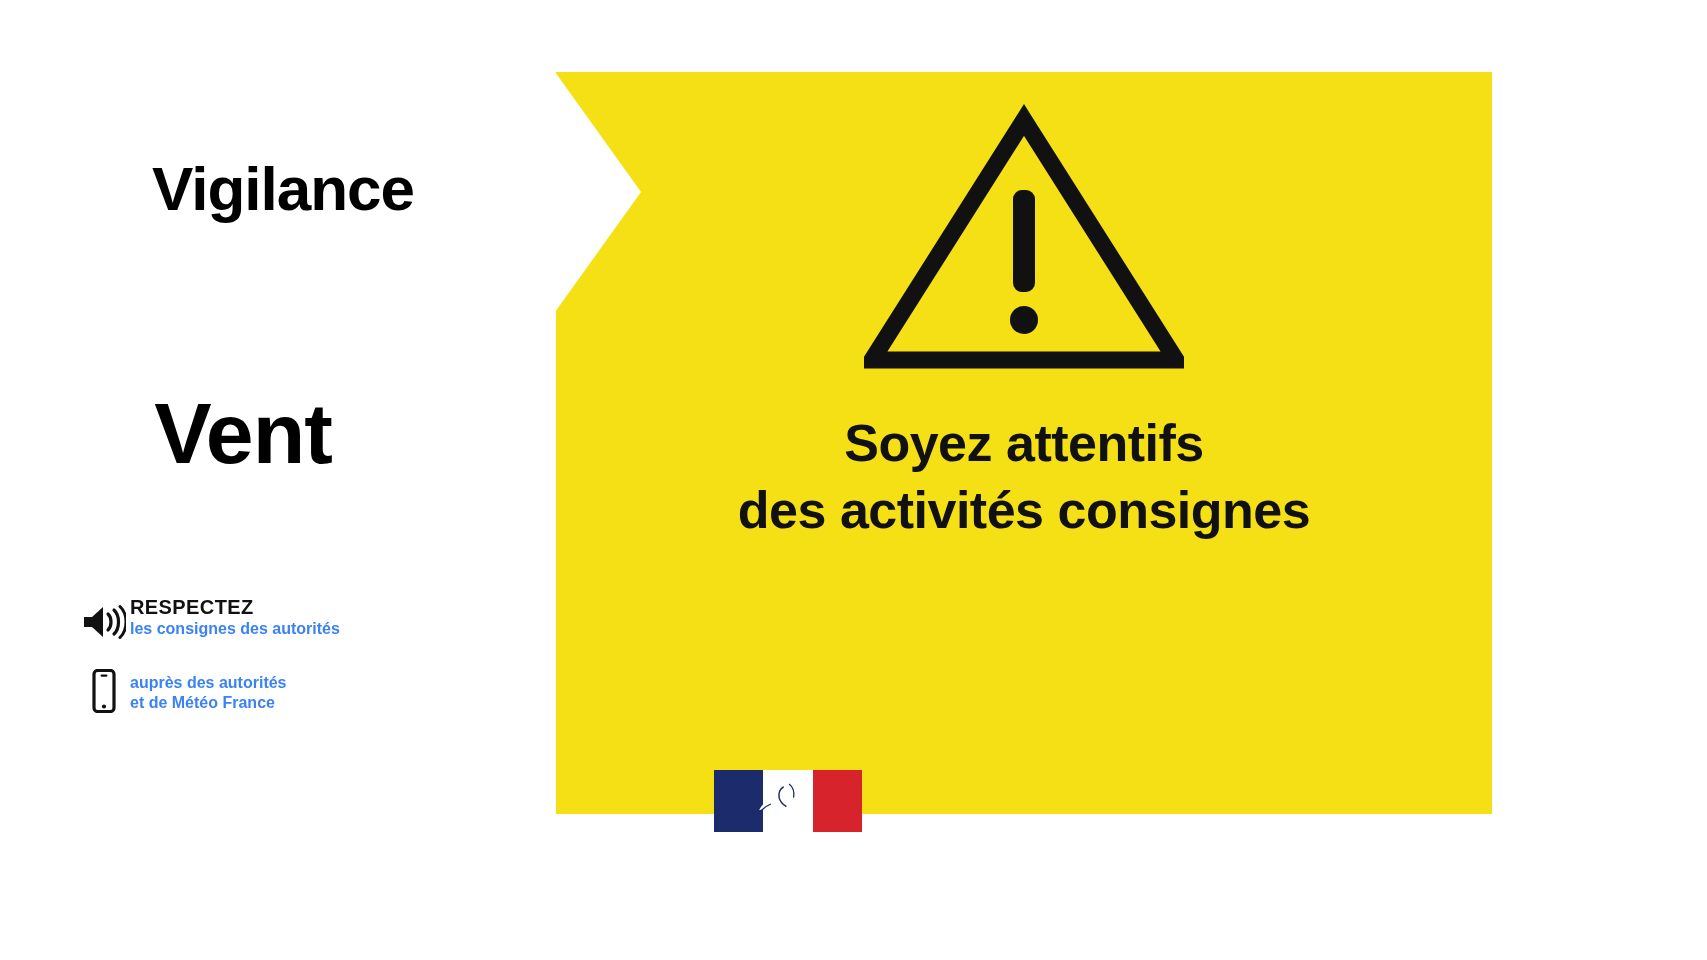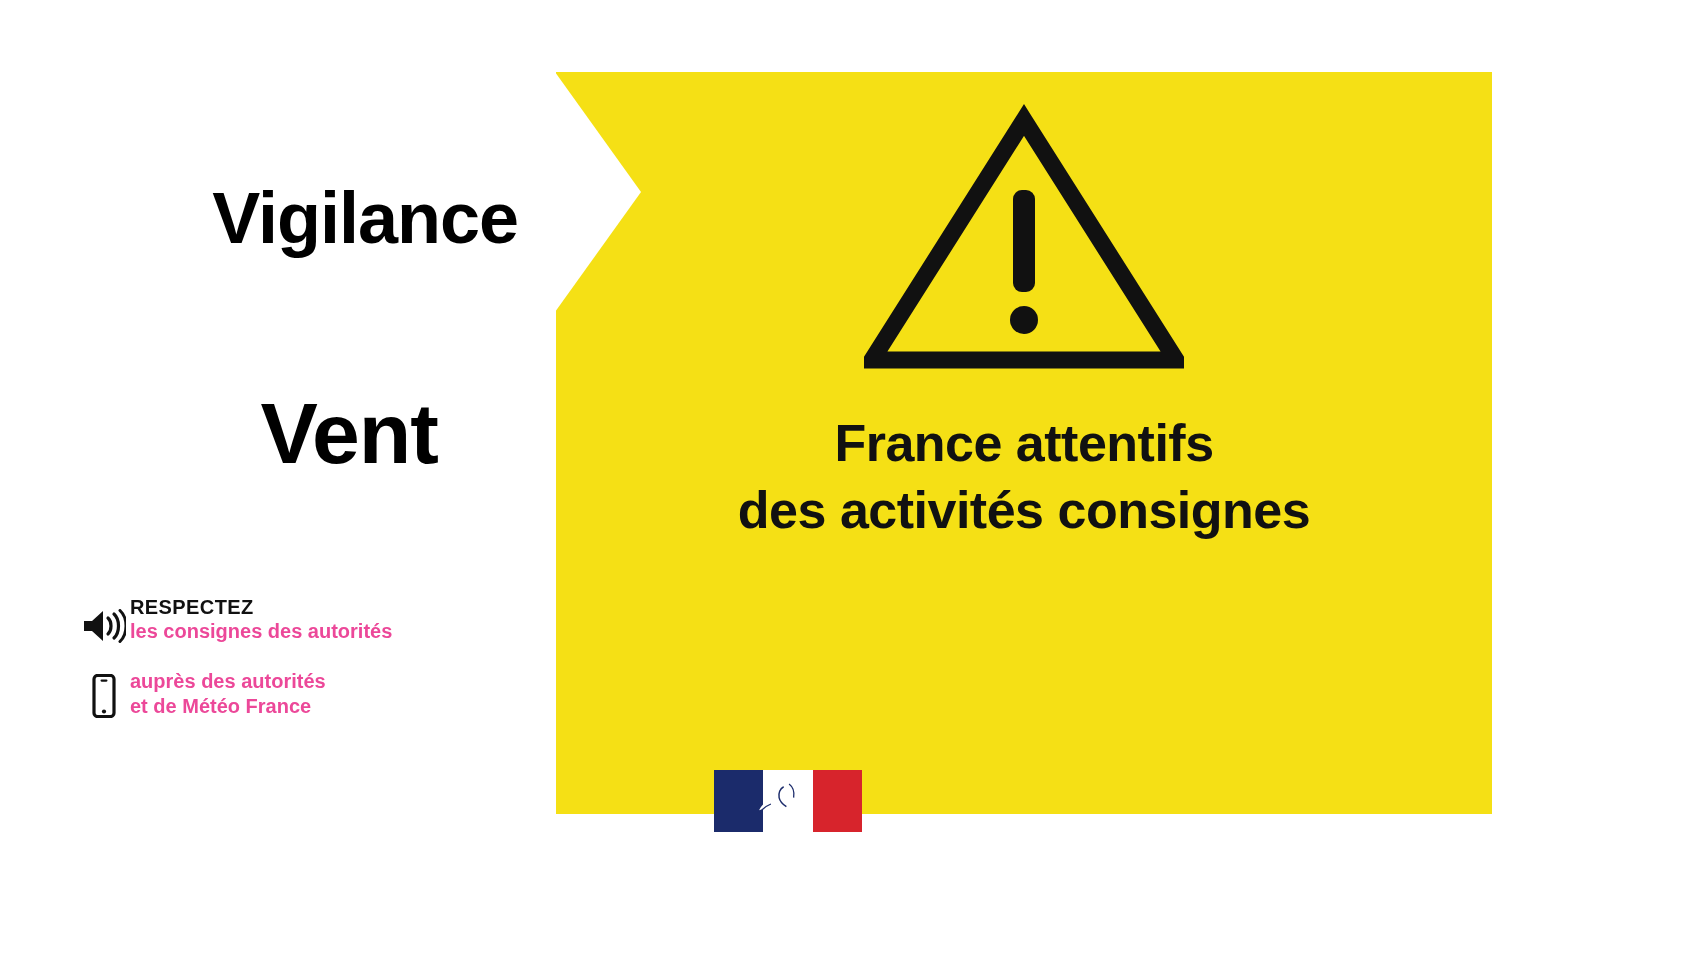--- a/index.html
+++ b/index.html
@@ -21,41 +21,41 @@
     position: absolute;
     left: 0;
     top: 0;
     width: 556px;
     height: 960px;
   }
 
   #vigilance-title {
     position: absolute;
     left: 48px;
-    top: 182px;
+    top: 158px;
     width: 470px;
-    font-size: 72px;
+    font-size: 62px;
     font-weight: bold;
     letter-spacing: -1px;
     line-height: 1;
     color: #000000;
-    text-align: right;
+    text-align: center;
   }
 
   #hazard-title {
     position: absolute;
     left: 48px;
     top: 390px;
     width: 390px;
     font-size: 86px;
     font-weight: bold;
     letter-spacing: -1px;
     line-height: 1;
     color: #000000;
-    text-align: right;
+    text-align: center;
   }
 
   
   #advice-block {
     position: absolute;
     left: 78px;
     top: 596px;
     width: 450px;
   }
   .advice-row {
@@ -75,24 +75,24 @@
     flex: 1 1 auto;
   }
   .advice-head {
     font-size: 20px;
     font-weight: bold;
     letter-spacing: 0.4px;
     line-height: 1.15;
     color: #111111;
   }
   .advice-sub {
-    font-size: 20px;
+    font-size: 16px;
     font-weight: bold;
     line-height: 1.22;
-    color: #ec4899;
+    color: #3b82f6;
   }
 
   
   #alert-panel {
     position: absolute;
     left: 556px;
     top: 72px;
     width: 936px;
     height: 742px;
     background: #f5e015;
@@ -202,21 +202,21 @@
   <div id="warning-triangle">
     <svg width="320" height="270" viewBox="0 0 320 270" aria-hidden="true">
       <path d="M160 16 L312 256 L8 256 Z" fill="none" stroke="#111111" stroke-width="17" stroke-linejoin="miter"></path>
       <path d="M151 90 h18 l-4 96 h-10 Z" fill="#111111"></path>
       <rect x="149" y="86" width="22" height="102" rx="9" fill="#111111"></rect>
       <circle cx="160" cy="216" r="14" fill="#111111"></circle>
     </svg>
   </div>
 
   <div id="alert-message">
-    <div>France attentifs</div>
+    <div>Soyez attentifs</div>
     <div>des activités consignes</div>
   </div>
 
 </div>
 
 <div id="gov-logo">
   <div class="flag-blue"></div>
   <div class="flag-white">
     <svg class="marianne" viewBox="0 0 60 60" aria-hidden="true">
       <path d="M34 4 C22 4 14 14 15 27 C16 38 22 46 22 56 L46 56 C46 44 50 36 48 24 C46 12 44 4 34 4 Z" fill="#ffffff"></path>

